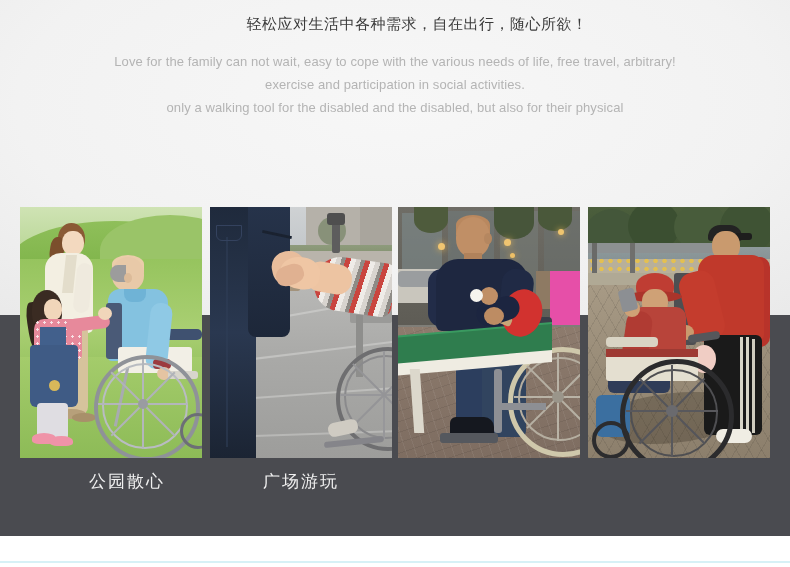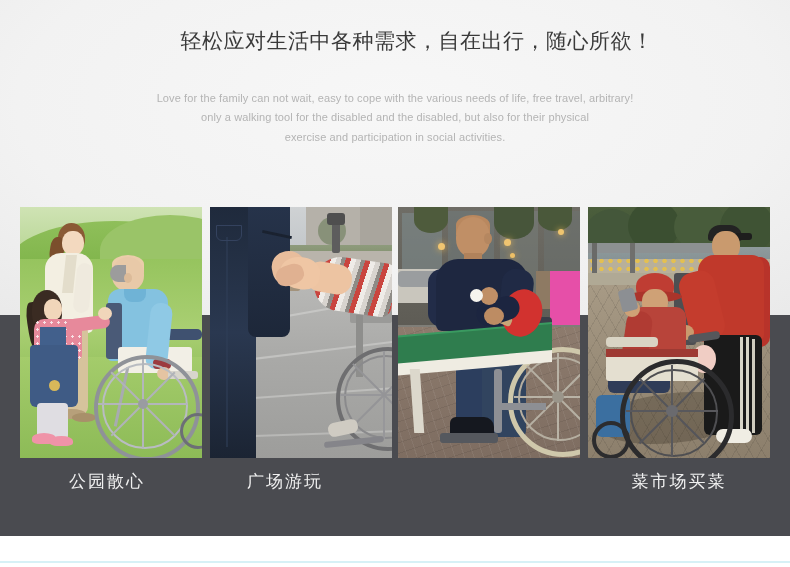--- a/index.html
+++ b/index.html
@@ -36,33 +36,33 @@
     letter-spacing: 1px;
     color: #2f2f2f;
     font-family: "DejaVu Sans", "Liberation Sans", sans-serif;
     white-space: pre;
   }
   .headline .gap {
     display: inline-block;
     width: 16px;
   }
   .subheadline {
-    margin: 12px;
+    margin: 0;
     padding-top: 15px;
-    font-size: 21px;
+    font-size: 15px;
     letter-spacing: 0.5px;
     color: #3a3a3a;
     font-family: "DejaVu Sans", "Liberation Sans", sans-serif;
     font-weight: 400;
     padding-left: 44px;
   }
   .enblock {
-    margin: 17px;
+    margin: 0;
     padding-top: 17px;
-    font-size: 11px;
+    font-size: 13px;
     line-height: 1.75;
     color: #b4b4b4;
     letter-spacing: 0.1px;
     font-family: "Liberation Sans", sans-serif;
   }
   .enblock span { display: block; }
 
   
   .dark-band {
     position: absolute;
@@ -113,22 +113,22 @@
   .caption {
     position: absolute;
     top: 470px;
     width: 182px;
     text-align: center;
     color: #f0f0f0;
     font-size: 17px;
     letter-spacing: 2px;
     font-family: "DejaVu Sans", "Liberation Sans", sans-serif;
   }
-  .cap-0 { left: 16px; }
-  .cap-1 { left: 194px; }
+  .cap-0 { left: 36px; }
+  .cap-1 { left: 210px; }
   .cap-2 { left: 398px; }
   .cap-3 { left: 588px; }
 
   
   .white-strip {
     position: absolute;
     left: 0;
     top: 536px;
     width: 790px;
     height: 31px;
@@ -362,22 +362,22 @@
 </style>
 </head>
 <body>
 
 <div class="page">
 
   <div class="header">
     <p class="subheadline">轻松应对生活中各种需求，自在出行，随心所欲！</p>
     <p class="enblock">
       <span>Love for the family can not wait, easy to cope with the various needs of life, free travel, arbitrary!</span>
+      <span>exercise and participation in social activities.</span>
       <span>only a walking tool for the disabled and the disabled, but also for their physical</span>
-      <span>exercise and participation in social activities.</span>
     </p>
   </div>
 
   <div class="dark-band"></div>
 
   <div class="gallery">
 
     <div class="card card-0">
       <div class="photo">
         <i class="p1-sky"></i>
@@ -580,18 +580,17 @@
           <i class="p4-wc-sp3"></i>
           <i class="p4-wc-sp4"></i>
         <i class="p4-wc-hub"></i>
           <i class="p4-wc-small"></i>
           <i class="p4-wc-hand"></i>
       </div>
     </div>
 
     <div class="caption cap-0">公园散心</div>
     <div class="caption cap-1">广场游玩</div>
-    <div class="caption cap-3">菜市场买菜</div>
   </div>
 
   <div class="white-strip"></div>
   <div class="cyan-rule"></div>
 </div>
 
 </body></html>

